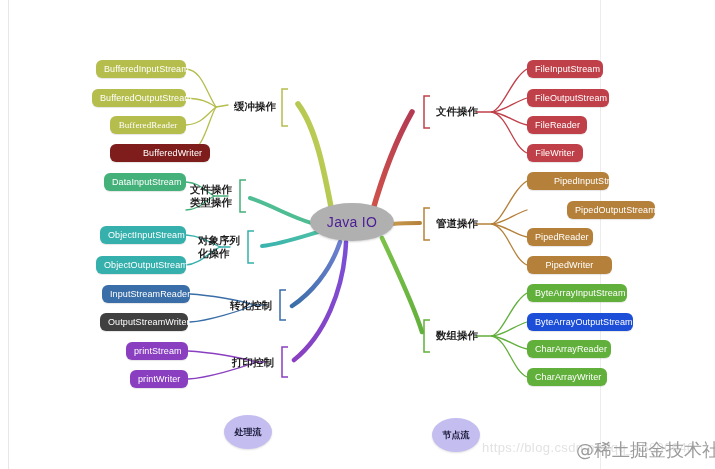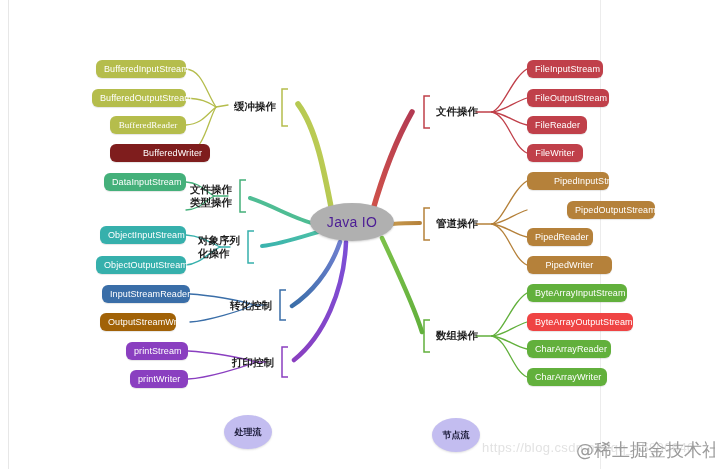--- a/index.html
+++ b/index.html
@@ -219,37 +219,37 @@
   <div class="leaf left-col" style="left:92px;top:89px;width:94px;background:#b5bd4c;">BufferedOutputStream</div>
   <div class="leaf left-col" style="left:110px;top:116px;width:76px;background:#b5bd4c;font-family:Liberation Serif, serif;">BufferedReader</div>
   <div class="leaf left-col" style="left:110px;top:144px;width:100px;background:#7f1d1d;padding-left:33px;">BufferedWriter</div>
 
   <div class="leaf left-col" style="left:104px;top:173px;width:82px;background:#44b07a;">DataInputStream</div>
 
   <div class="leaf left-col" style="left:100px;top:226px;width:86px;background:#36b0ac;">ObjectInputStream</div>
   <div class="leaf left-col" style="left:96px;top:256px;width:90px;background:#36b0ac;">ObjectOutputStream</div>
 
   <div class="leaf left-col" style="left:102px;top:285px;width:88px;background:#3a6ea8;">InputStreamReader</div>
-  <div class="leaf left-col" style="left:100px;top:313px;width:76px;background:#a16207;">OutputStreamWriter</div>
+  <div class="leaf left-col" style="left:100px;top:313px;width:88px;background:#404040;">OutputStreamWriter</div>
 
   <div class="leaf left-col" style="left:126px;top:342px;width:62px;background:#8a3fc0;">printStream</div>
   <div class="leaf left-col" style="left:130px;top:370px;width:58px;background:#8a3fc0;">printWriter</div>
 
   <div class="leaf" style="left:527px;top:60px;width:76px;background:#c0404a;">FileInputStream</div>
   <div class="leaf" style="left:527px;top:89px;width:82px;background:#c0404a;">FileOutputStream</div>
   <div class="leaf" style="left:527px;top:116px;width:60px;background:#c0404a;">FileReader</div>
   <div class="leaf" style="left:527px;top:144px;width:56px;background:#c0404a;">FileWriter</div>
 
   <div class="leaf" style="left:527px;top:172px;width:82px;background:#b5813a;padding-left:27px;">PipedInputStream</div>
   <div class="leaf" style="left:527px;top:201px;width:88px;background:#b5813a;margin-left:40px;">PipedOutputStream</div>
   <div class="leaf" style="left:527px;top:228px;width:66px;background:#b5813a;">PipedReader</div>
   <div class="leaf" style="left:527px;top:256px;width:85px;background:#b5813a;">PipedWriter</div>
 
   <div class="leaf" style="left:527px;top:284px;width:100px;background:#62b03c;">ByteArrayInputStream</div>
-  <div class="leaf" style="left:527px;top:313px;width:106px;background:#ef4444;">ByteArrayOutputStream</div>
+  <div class="leaf" style="left:527px;top:313px;width:106px;background:#1d4ed8;">ByteArrayOutputStream</div>
   <div class="leaf" style="left:527px;top:340px;width:84px;background:#62b03c;">CharArrayReader</div>
   <div class="leaf" style="left:527px;top:368px;width:80px;background:#62b03c;">CharArrayWriter</div>
 
   <div class="bubble b-left">
     <span>处理流</span>
   </div>
   <div class="bubble b-right">
     <span>节点流</span>
   </div>
 

